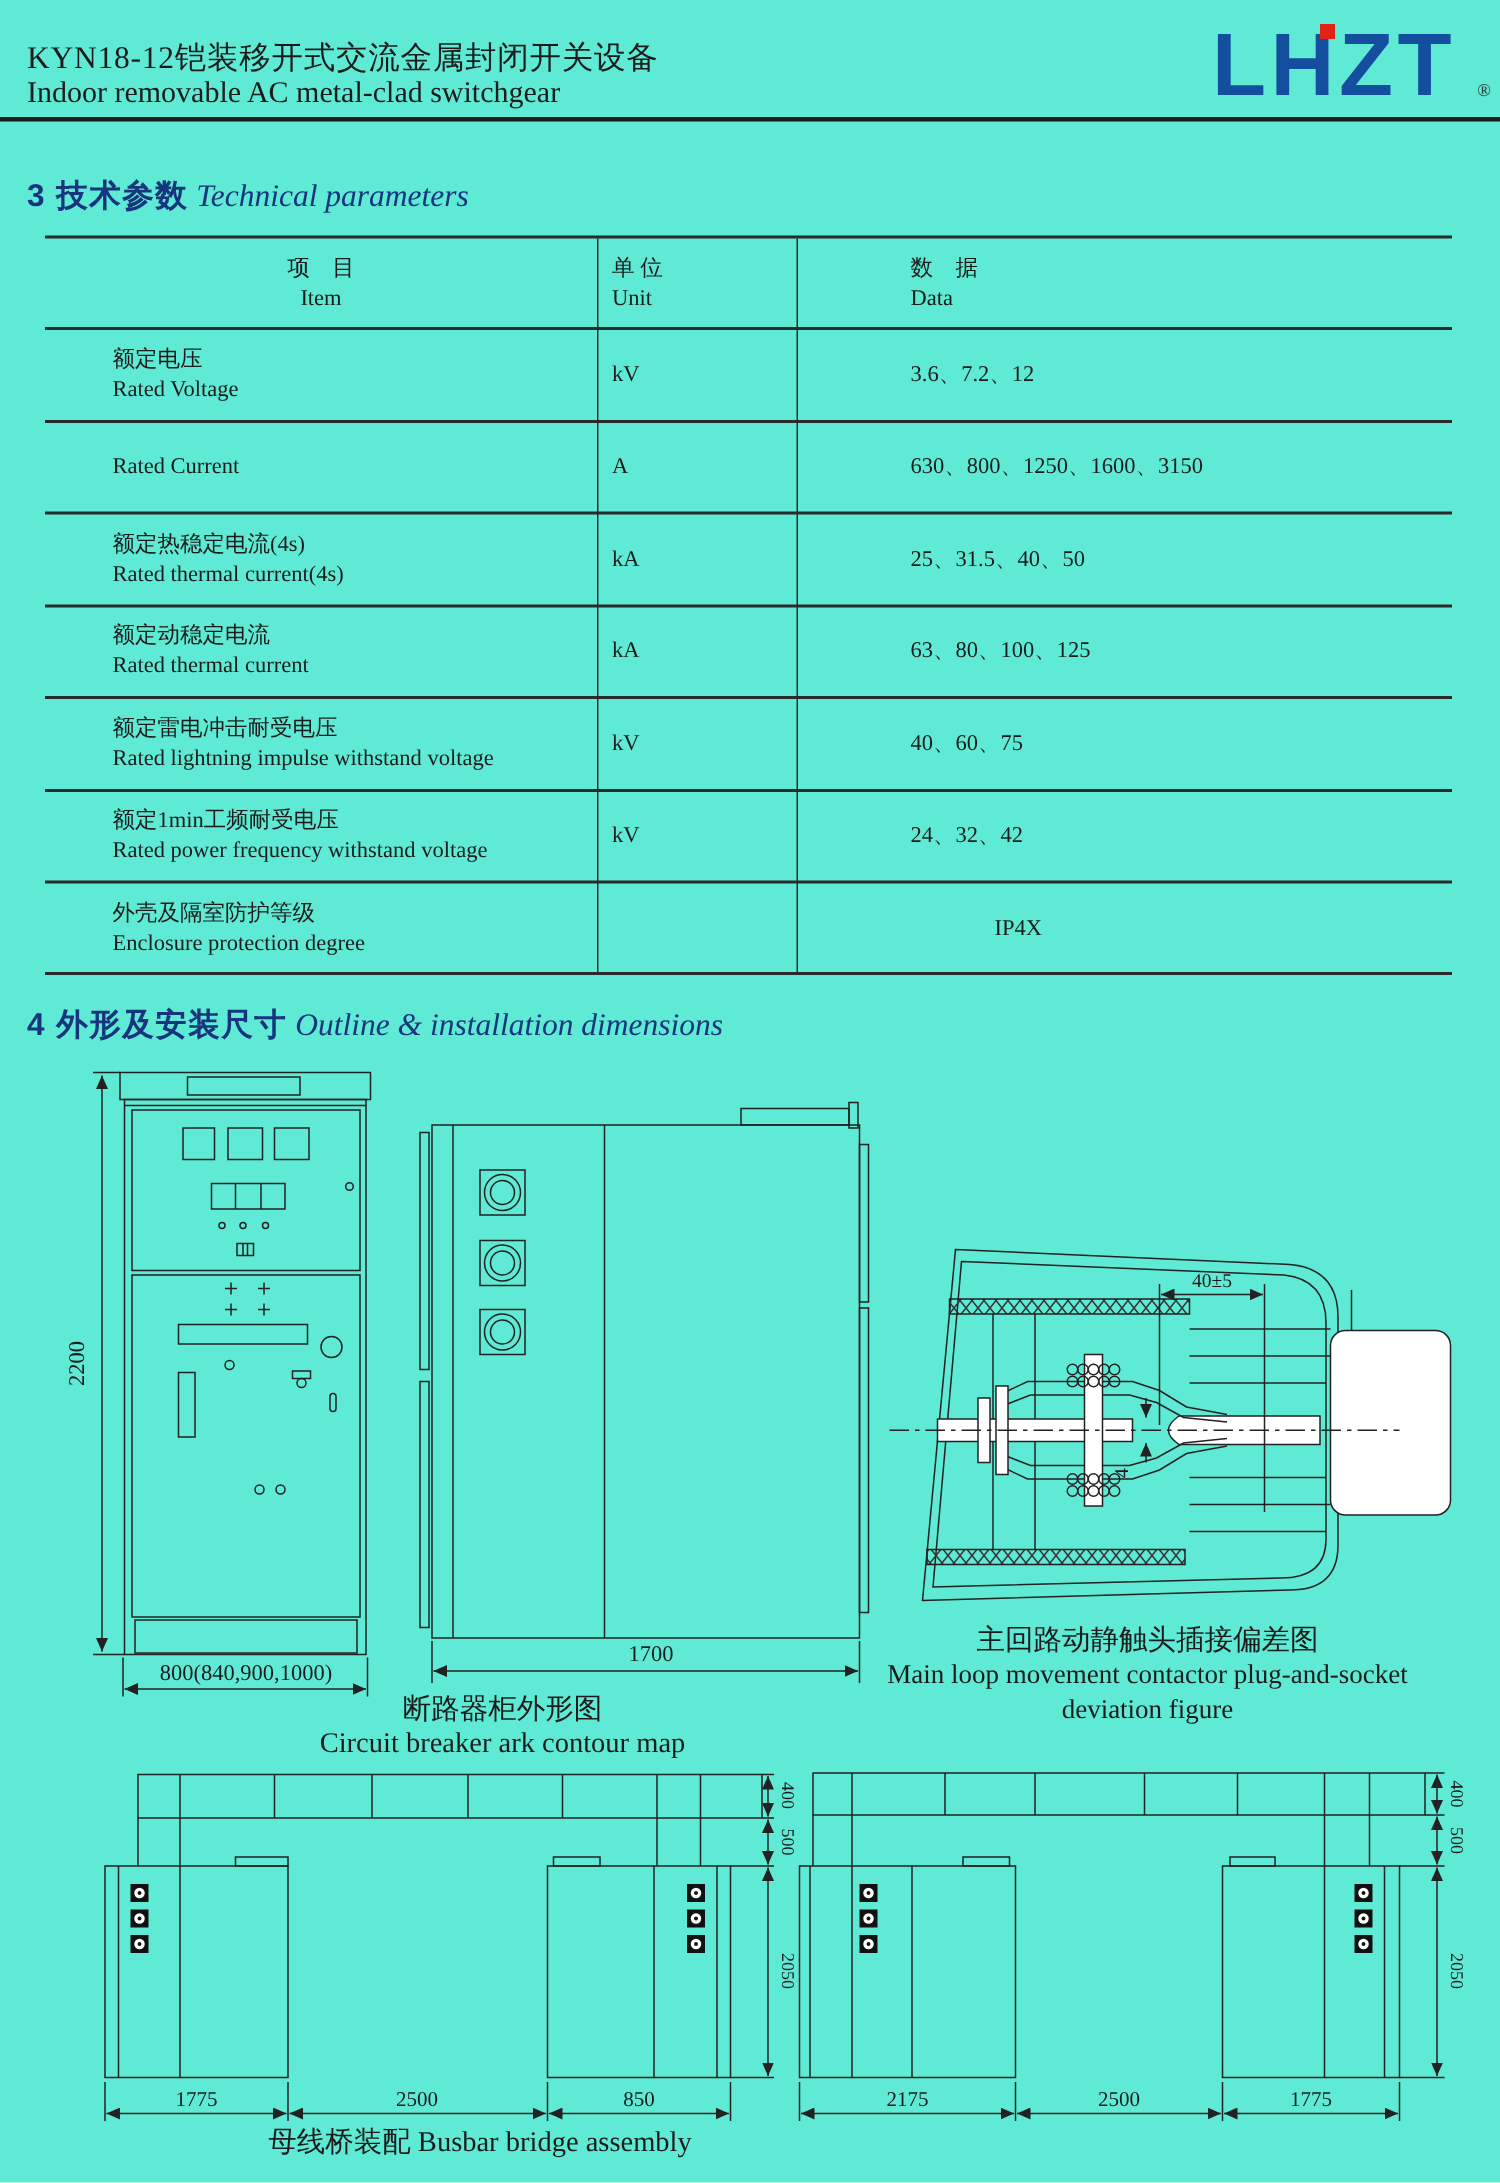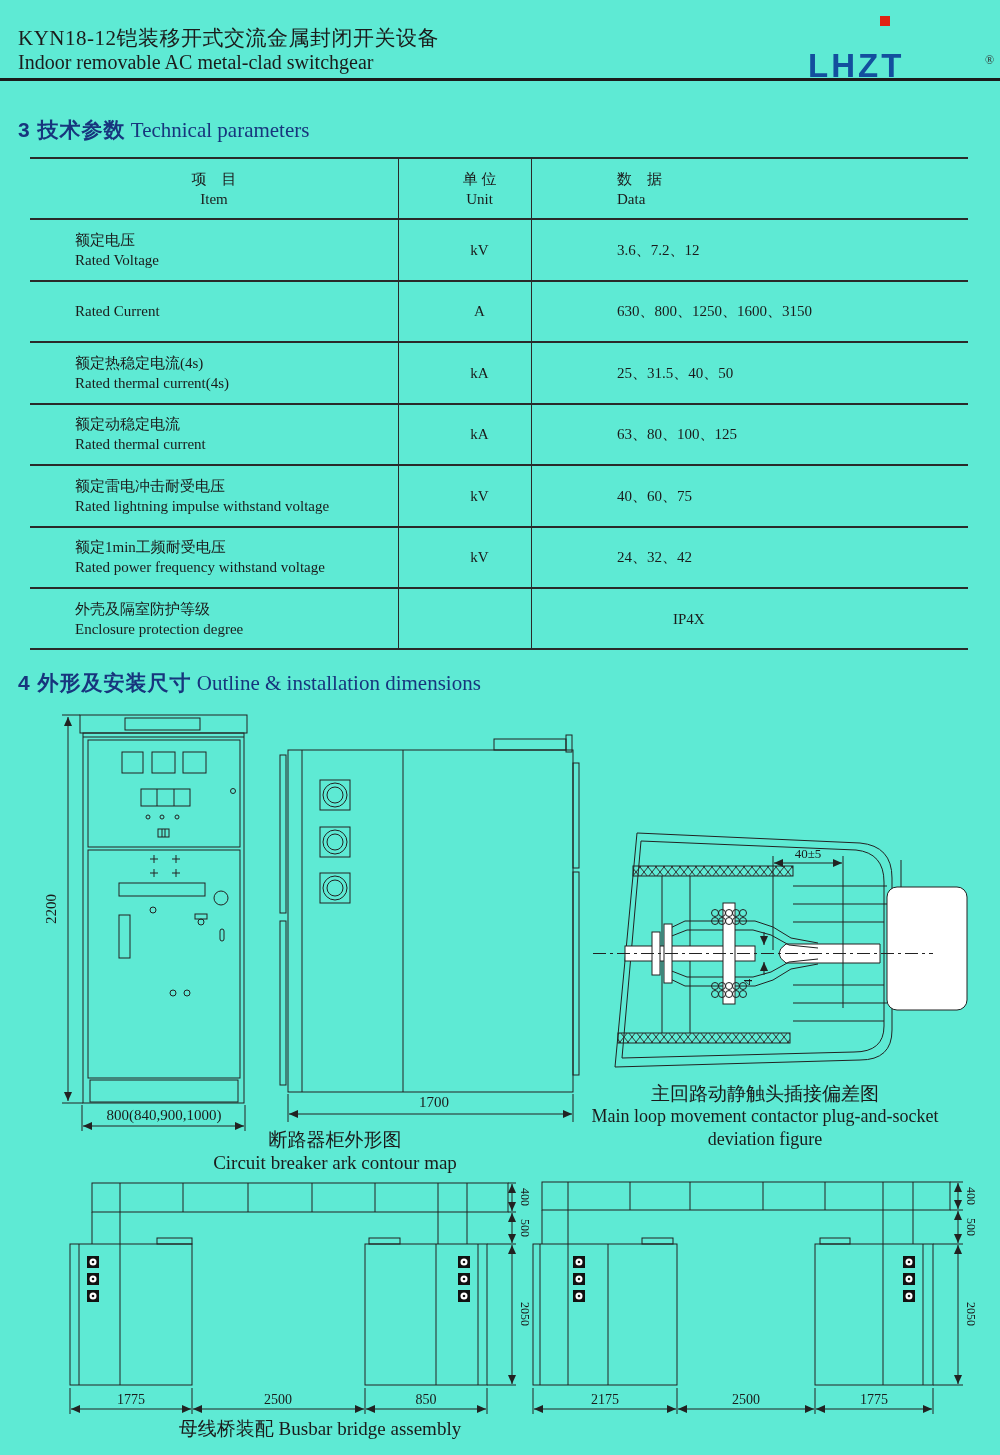--- a/index.html
+++ b/index.html
@@ -3,39 +3,39 @@
 <meta charset="utf-8">
 <style>
   html,body{margin:0;padding:0;background:#fff;}
   .page{position:relative;width:1000px;height:1455px;background:#5eead4;overflow:hidden;
         font-family:"Liberation Serif",serif;color:#1b1b1b;}
   
   .titles{position:absolute;left:18px;top:26px;line-height:1.18;}
   .title-zh{font-size:21px;letter-spacing:.5px;}
   .title-en{font-size:20px;}
   .logo{position:absolute;right:22px;top:14px;width:170px;height:60px;}
-  .logo-word{font-family:"Liberation Sans",sans-serif;font-weight:900;font-size:33px;
-             color:#134f9e;letter-spacing:3px;line-height:58px;margin-top:23px;}
+  .logo-word{font-family:"Liberation Sans",sans-serif;font-weight:900;font-size:59px;
+             color:#134f9e;letter-spacing:3px;line-height:58px;}
   .logo-reddot{position:absolute;left:72px;top:2px;width:10px;height:10px;background:#e02312;}
   .logo-reg{position:absolute;right:-16px;bottom:6px;font-size:12px;color:#333;font-family:"Liberation Serif",serif;}
   .rule{position:absolute;left:0;top:78px;width:1000px;height:3px;background:#1b1b1b;}
   
   .sec{position:absolute;left:18px;color:#17357d;font-size:21px;white-space:nowrap;}
   .sec .zh{font-family:"Liberation Sans",sans-serif;font-weight:700;letter-spacing:1px;}
-  .sec .en{font-family:"Liberation Serif",serif;font-weight:400;}
+  .sec .en{font-family:"Liberation Serif",serif;font-weight:400;font-style:italic;}
   .sec3{top:116px;} .sec4{top:669px;}
   
   .ttable{position:absolute;left:30px;top:157px;width:938px;height:491px;
           border-top:2px solid #2a2a2a;}
   .trow{display:flex;box-sizing:border-box;border-bottom:2px solid #2a2a2a;height:61.5px;}
   .trow.hd{height:61px;} .trow.last{height:61px;gap:28px;}
   .cell{display:flex;flex-direction:column;justify-content:center;box-sizing:border-box;
         font-size:15px;line-height:20px;}
   .c-item{width:368px;padding-left:45px;}
-  .c-unit{width:133px;text-align:center;padding-left:10px;margin-left:10px;}
+  .c-unit{width:133px;text-align:left;padding-left:10px;}
   .c-data{flex:1;padding-left:76px;}
   .trow.hd .c-item{padding-left:0;text-align:center;}
   .vline{position:absolute;top:0;width:1px;height:491px;background:#2a2a2a;}
   .vl1{left:368px;} .vl2{left:501px;}
   
   svg{position:absolute;overflow:visible;}
   svg text{font-family:"Liberation Serif",serif;fill:#1b1b1b;}
   .ln{stroke:#222;stroke-width:1;fill:none;}
   .fw{fill:#fff;stroke:#222;stroke-width:1;}
   .blk{fill:#111;stroke:none;}

